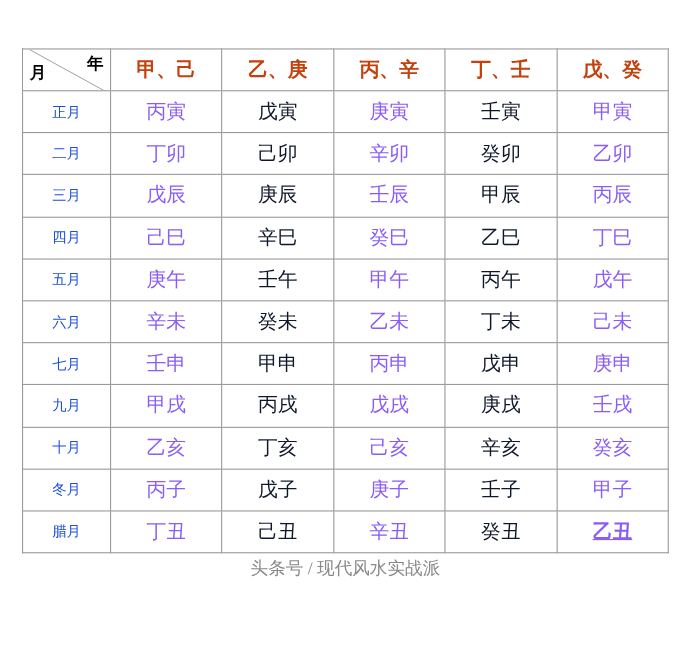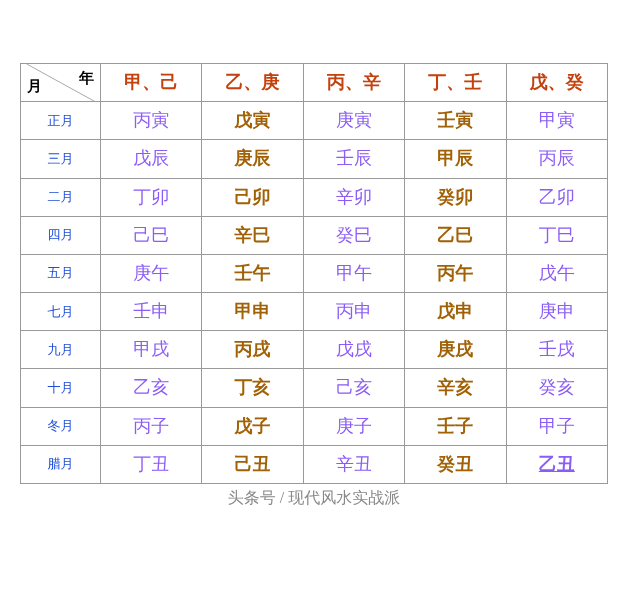--- a/index.html
+++ b/index.html
@@ -32,22 +32,21 @@
       font-size: 18px;
     }
     .month-col {
       color: #1d4ed8;
       font-size: 13px;
     }
     .red-text {
       color: #8b5cf6;
     }
     .blue-text {
-      color: #a16207;
-      font-weight: bold;
+      color: #0f172a;
     }
     .cyan-header {
       color: #c2410c;
     }
     .corner-cell {
       position: relative;
       width: 80px;
       min-width: 60px;
     }
     .corner-cell .year-label {
@@ -99,50 +98,58 @@
     <tbody id="table-body">
     <tr>
           <td class="month-col">正月</td>
           <td class="red-text">丙寅</td>
           <td class="blue-text">戊寅</td>
           <td class="red-text">庚寅</td>
           <td class="blue-text">壬寅</td>
           <td class="red-text">甲寅</td>
         </tr>
         <tr>
+          <td class="month-col">二月</td>
+          <td class="red-text">丁卯</td>
+          <td class="blue-text">己卯</td>
+          <td class="red-text">辛卯</td>
+          <td class="blue-text">癸卯</td>
+          <td class="red-text">乙卯</td>
+        </tr>
+        <tr>
           <td class="month-col">三月</td>
           <td class="red-text">戊辰</td>
           <td class="blue-text">庚辰</td>
           <td class="red-text">壬辰</td>
           <td class="blue-text">甲辰</td>
           <td class="red-text">丙辰</td>
-        </tr>
-        <tr>
-          <td class="month-col">二月</td>
-          <td class="red-text">丁卯</td>
-          <td class="blue-text">己卯</td>
-          <td class="red-text">辛卯</td>
-          <td class="blue-text">癸卯</td>
-          <td class="red-text">乙卯</td>
         </tr>
         <tr>
           <td class="month-col">四月</td>
           <td class="red-text">己巳</td>
           <td class="blue-text">辛巳</td>
           <td class="red-text">癸巳</td>
           <td class="blue-text">乙巳</td>
           <td class="red-text">丁巳</td>
         </tr>
         <tr>
           <td class="month-col">五月</td>
           <td class="red-text">庚午</td>
           <td class="blue-text">壬午</td>
           <td class="red-text">甲午</td>
           <td class="blue-text">丙午</td>
           <td class="red-text">戊午</td>
+        </tr>
+        <tr>
+          <td class="month-col">六月</td>
+          <td class="red-text">辛未</td>
+          <td class="blue-text">癸未</td>
+          <td class="red-text">乙未</td>
+          <td class="blue-text">丁未</td>
+          <td class="red-text">己未</td>
         </tr>
         <tr>
           <td class="month-col">七月</td>
           <td class="red-text">壬申</td>
           <td class="blue-text">甲申</td>
           <td class="red-text">丙申</td>
           <td class="blue-text">戊申</td>
           <td class="red-text">庚申</td>
         </tr>
         <tr>

